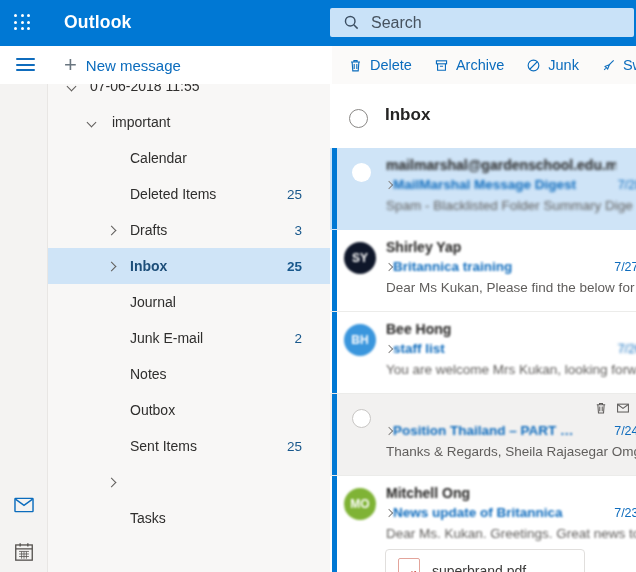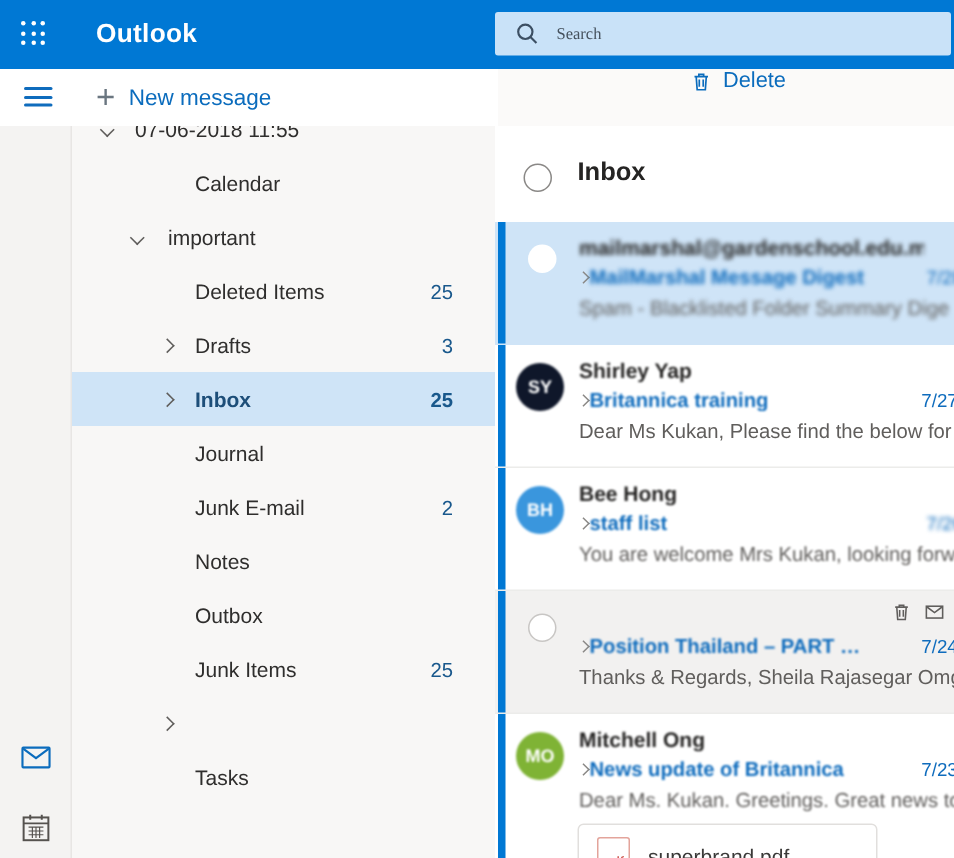--- a/index.html
+++ b/index.html
@@ -7,33 +7,33 @@
        font-family:"Liberation Sans",sans-serif;-webkit-font-smoothing:antialiased;}
   
   .topbar{position:absolute;left:0;top:0;width:636px;height:46px;background:#0078d4;}
   .waffle{position:absolute;left:14px;top:14px;width:17px;height:17px;display:grid;
           grid-template-columns:repeat(3,3px);grid-template-rows:repeat(3,3px);gap:3.5px;cursor:pointer;}
   .waffle i{background:#fff;border-radius:50%;}
   .app-title{position:absolute;left:64px;top:12px;color:#fff;font-size:17.5px;font-weight:bold;letter-spacing:.2px;}
   .searchbox{position:absolute;left:330px;top:8px;width:304px;height:29px;background:#c9e2f8;
              border-radius:2px;display:flex;align-items:center;padding-left:13px;box-sizing:border-box;}
   .searchbox svg{flex:0 0 auto;}
-  .searchbox input{border:none;outline:none;background:transparent;font-family:Liberation Serif, serif;
-             font-size:11px;color:#404040;margin-left:9px;width:230px;}
+  .searchbox input{border:none;outline:none;background:transparent;font-family:Liberation Sans, sans-serif;
+             font-size:16px;color:#404040;margin-left:9px;width:230px;}
   .searchbox input::placeholder{color:#46525e;opacity:1;}
   
   .cmdbar{position:absolute;left:0;top:46px;width:636px;height:38px;background:#fff;}
   .burger{position:absolute;left:16px;top:12px;width:19px;height:13px;display:flex;flex-direction:column;
           justify-content:space-between;cursor:pointer;}
   .burger i{height:2px;background:#0f6cbd;border-radius:1px;}
   .newmsg{position:absolute;left:64px;top:0;height:38px;display:flex;align-items:center;gap:9px;cursor:pointer;background:none;border:none;padding:0;}
   .newmsg .plus{font-size:22px;color:#6a7680;font-weight:400;line-height:1;}
   .newmsg .lbl{font-size:15px;color:#0b6cbd;}
   .acts{position:absolute;left:332px;top:0;width:304px;height:38px;display:flex;align-items:center;
-        gap:22px;padding-left:16px;box-sizing:border-box;background:#fbfaf9;flex-direction:column;}
+        gap:22px;padding-left:16px;box-sizing:border-box;background:#fbfaf9;}
   .act{display:flex;align-items:center;gap:7px;color:#0b6cbd;font-size:14.5px;white-space:nowrap;
        background:none;border:none;padding:0;cursor:pointer;font-family:"Liberation Sans",sans-serif;}
   
   .rail{position:absolute;left:0;top:84px;width:48px;height:488px;background:#f4f3f2;border-right:1px solid #e8e6e4;box-sizing:border-box;}
   .rail .ritem{position:absolute;left:13px;width:22px;height:22px;cursor:pointer;}
   
   .folders{position:absolute;left:48px;top:84px;width:282px;height:488px;background:#f8f7f6;overflow:hidden;}
   .frow{position:relative;height:36px;display:flex;align-items:center;font-size:14px;color:#2f2e2d;cursor:pointer;}
   .frow .flabel{white-space:nowrap;}
   .frow .count{position:absolute;right:28px;font-size:13.5px;color:#19588c;}
@@ -159,26 +159,26 @@
       </svg>
     </div>
 
   </div>
 
   <div class="folders">
     <div class="frow tdate">
       <span class="chev down"></span>
       <span class="flabel">07-06-2018 11:55</span>
     </div>
-    <div class="frow t1">
-      <span class="flabel">Calendar</span>
-    </div>
     <div class="frow t0">
       <span class="chev down"></span>
       <span class="flabel">important</span>
+    </div>
+    <div class="frow t1">
+      <span class="flabel">Calendar</span>
     </div>
     <div class="frow t1">
       <span class="flabel">Deleted Items</span>
       <span class="count">25</span>
     </div>
     <div class="frow t1">
       <span class="chev right"></span>
       <span class="flabel">Drafts</span>
       <span class="count">3</span>
     </div>
@@ -194,21 +194,21 @@
       <span class="flabel">Junk E-mail</span>
       <span class="count">2</span>
     </div>
     <div class="frow t1">
       <span class="flabel">Notes</span>
     </div>
     <div class="frow t1">
       <span class="flabel">Outbox</span>
     </div>
     <div class="frow t1">
-      <span class="flabel">Junk Items</span>
+      <span class="flabel">Sent Items</span>
       <span class="count">25</span>
     </div>
     <div class="frow t1">
       <span class="chev right"></span>
     </div>
     <div class="frow t1">
       <span class="flabel">Tasks</span>
     </div>
   </div>
 

